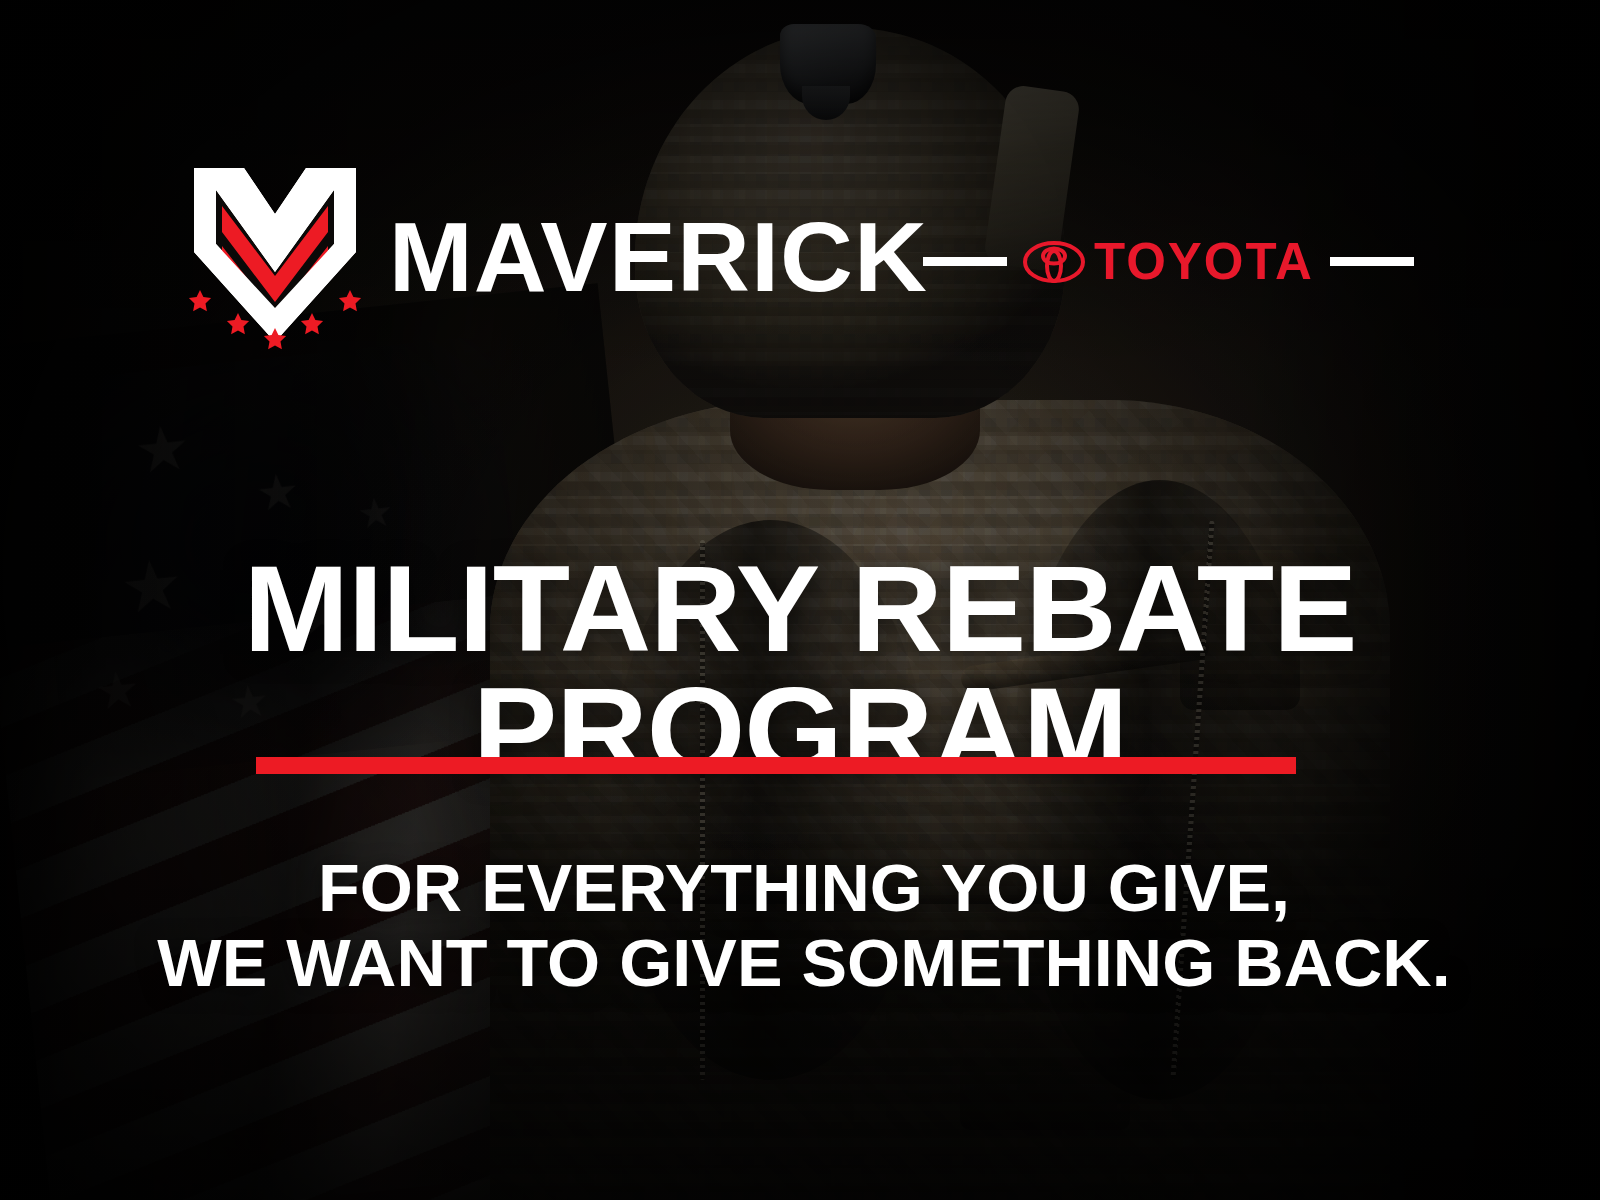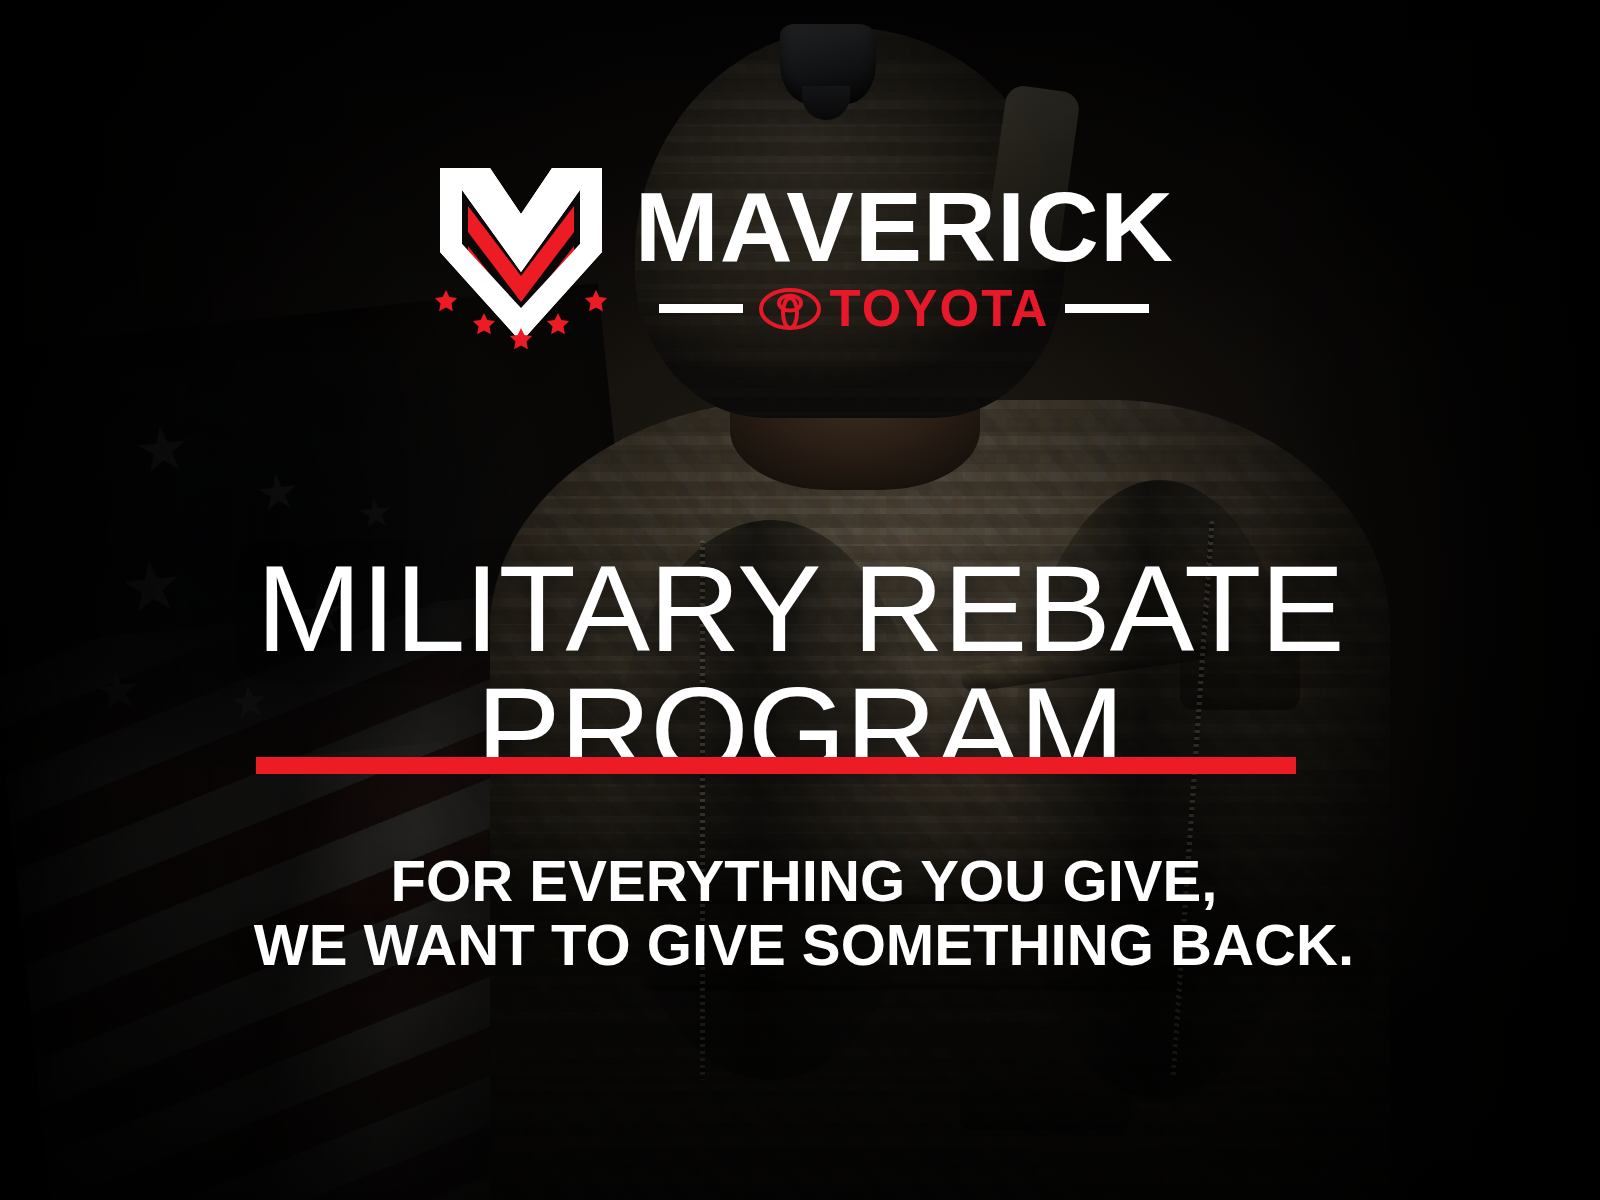--- a/index.html
+++ b/index.html
@@ -250,21 +250,21 @@
   }
 
   .emblem {
     width: 178px;
     height: 190px;
     flex: 0 0 auto;
   }
 
   .wordmark-block {
     display: flex;
-    flex-direction: column;
+    flex-direction: row;
     align-items: center;
     padding-top: 4px;
   }
 
   .wordmark {
     font-size: 99px;
     font-weight: 700;
     letter-spacing: 1px;
     color: #ffffff;
     line-height: .94;
@@ -301,21 +301,21 @@
     white-space: nowrap;
   }
 
   
   .headline {
     position: absolute;
     left: 0; right: 0;
     top: 466px;
     color: #ffffff;
     font-size: 123px;
-    font-weight: 400;
+    font-weight: 700;
     line-height: .99;
     letter-spacing: -1px;
     text-shadow: 0 3px 26px rgba(0,0,0,.55);
   }
   .headline .l1 { display: block; transform: scaleX(1.03); }
   .headline .l2 { display: block; transform: scaleX(1.03); }
 
   
   .divider {
     position: absolute;
@@ -325,21 +325,21 @@
     height: 17px;
     background: #ed1b24;
   }
 
   
   .subheadline {
     position: absolute;
     left: 8px; right: 0;
     top: 850px;
     color: #ffffff;
-    font-size: 57px;
+    font-size: 67px;
     font-weight: 700;
     line-height: 1.12;
     letter-spacing: 0px;
     text-shadow: 0 3px 22px rgba(0,0,0,.6);
   }
   .subheadline span { display: block; transform: scaleX(1.02); }
 </style>
 </head>
 <body>
 

